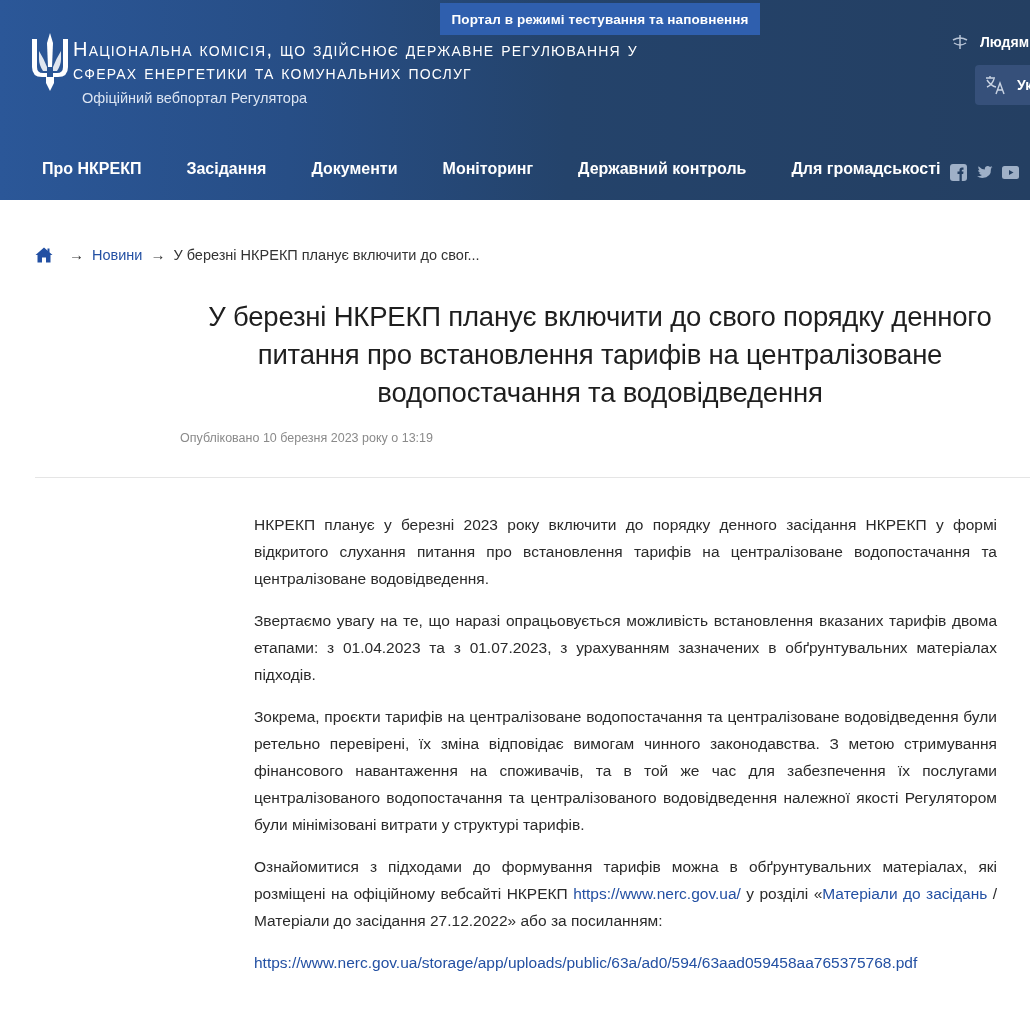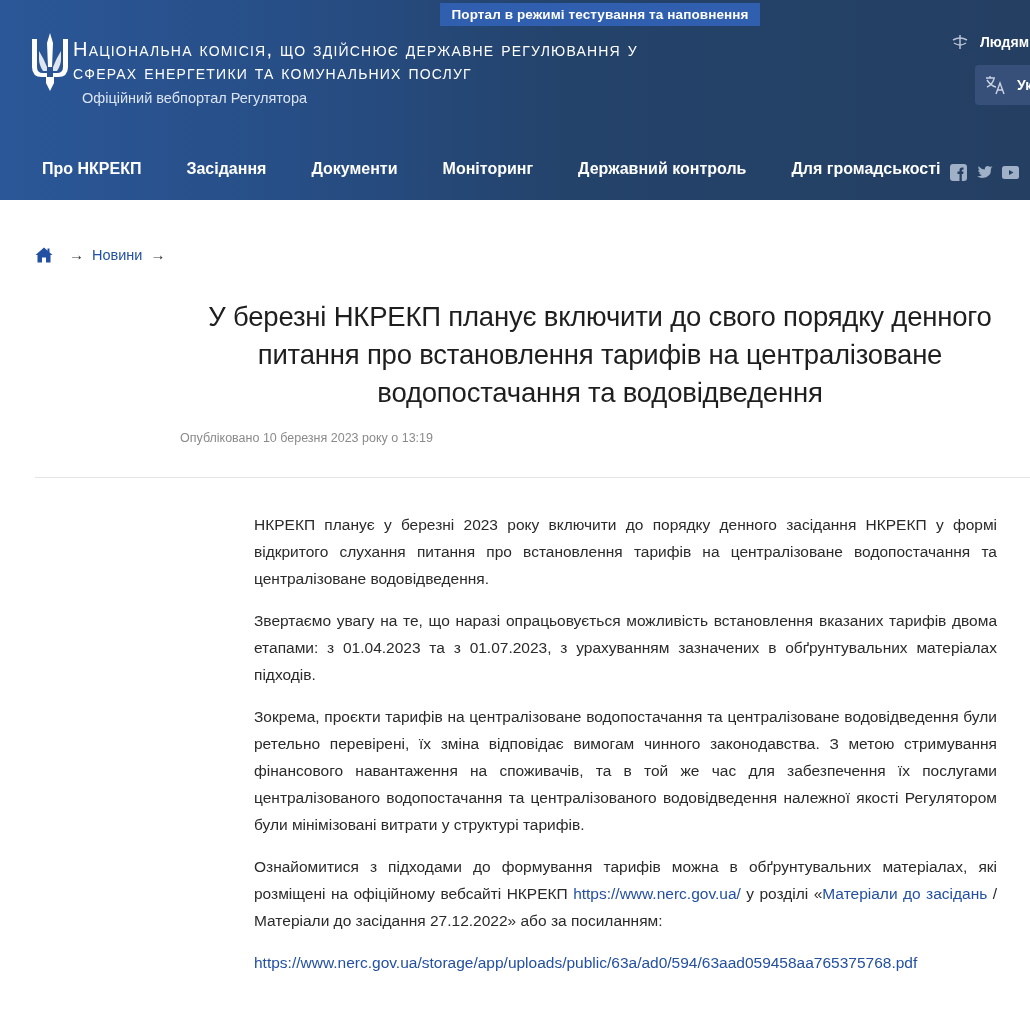--- a/index.html
+++ b/index.html
@@ -6,21 +6,21 @@
   html, body { width: 1030px; height: 1012px; overflow: hidden; background: #ffffff; }
   body { font-family: "Liberation Sans", "DejaVu Sans", sans-serif; color: #222; }
 
   
   .header {
     position: relative; width: 1030px; height: 200px;
     background: linear-gradient(90deg, #2b5798 0%, #274e86 28%, #24436b 55%, #243f62 100%);
     color: #fff;
   }
   .test-banner {
-    position: absolute; left: 440px; top: 3px; width: 320px; height: 23px;
+    position: absolute; left: 440px; top: 3px; width: 320px; height: 32px;
     background: #2f5fae; color: #fff; font-size: 13.5px; font-weight: bold;
     display: flex; align-items: center; justify-content: center; letter-spacing: 0.1px;
   }
   .emblem { position: absolute; left: 30px; top: 33px; width: 40px; height: 60px; }
   .org-title {
     position: absolute; left: 73px; top: 38px; width: 660px;
     font-size: 20px; font-weight: normal; letter-spacing: 1.2px; line-height: 23px;
     font-variant: small-caps; text-transform: none;
   }
   .org-sub {
@@ -151,20 +151,21 @@
 </div>
 
 <div class="breadcrumb">
   <svg class="home" viewBox="0 0 18 16">
     <path d="M9 0.5 L17.5 8 L15.5 8 L15.5 15.5 L11 15.5 L11 10.5 L7 10.5 L7 15.5 L2.5 15.5 L2.5 8 L0.5 8 Z" fill="#2350a3"></path>
     <rect x="12.5" y="1.5" width="2" height="4" fill="#2350a3"></rect>
   </svg>
   <span class="arrow">→</span>
   <a class="crumb-link">Новини</a>
   <span class="arrow">→</span>
+  <span>У березні НКРЕКП планує включити до свог...</span>
 </div>
 
 <h1 class="article-title">У березні НКРЕКП планує включити до свого порядку денного питання про встановлення тарифів на централізоване водопостачання та водовідведення</h1>
 <div class="pub-date">Опубліковано 10 березня 2023 року о 13:19</div>
 <div class="divider"></div>
 
 <div class="article-body">
   <p>НКРЕКП планує у березні 2023 року включити до порядку денного засідання НКРЕКП у формі відкритого слухання питання про встановлення тарифів на централізоване водопостачання та централізоване водовідведення.</p>
   <p>Звертаємо увагу на те, що наразі опрацьовується можливість встановлення вказаних тарифів двома етапами: з 01.04.2023 та з 01.07.2023, з урахуванням зазначених в обґрунтувальних матеріалах підходів.</p>
   <p>Зокрема, проєкти тарифів на централізоване водопостачання та централізоване водовідведення були ретельно перевірені, їх зміна відповідає вимогам чинного законодавства. З метою стримування фінансового навантаження на споживачів, та в той же час для забезпечення їх послугами централізованого водопостачання та централізованого водовідведення належної якості Регулятором були мінімізовані витрати у структурі тарифів.</p>

